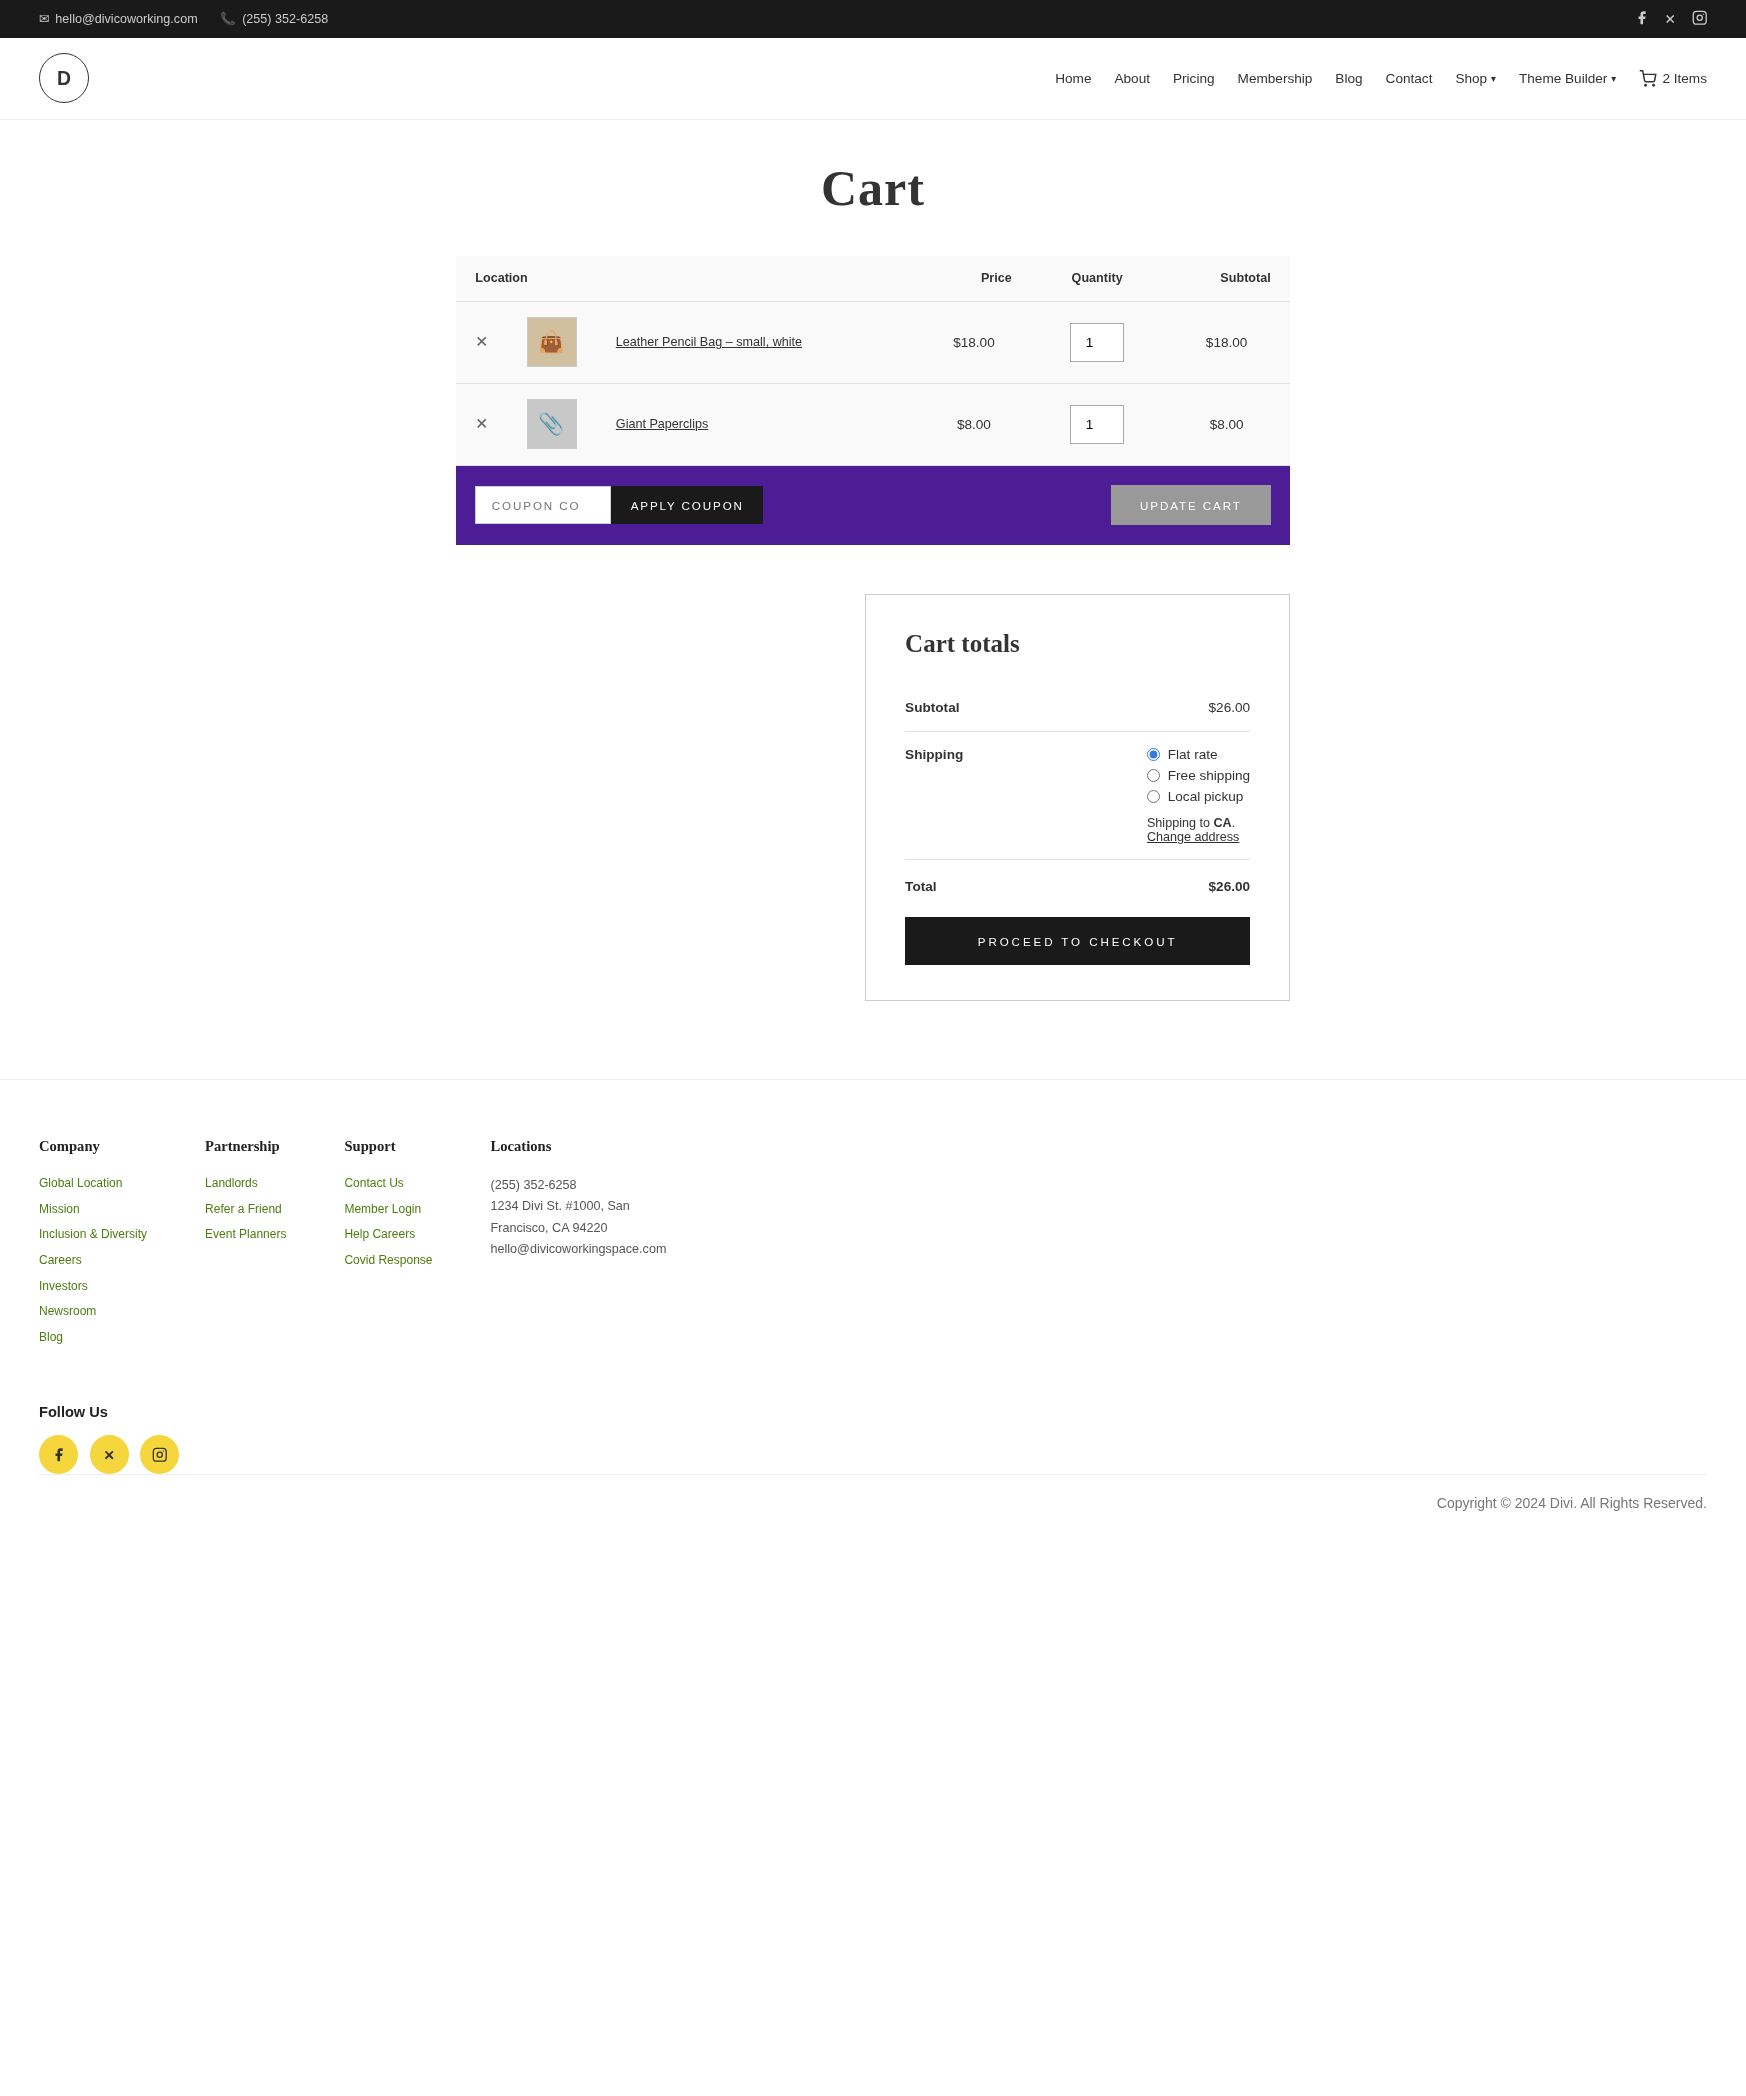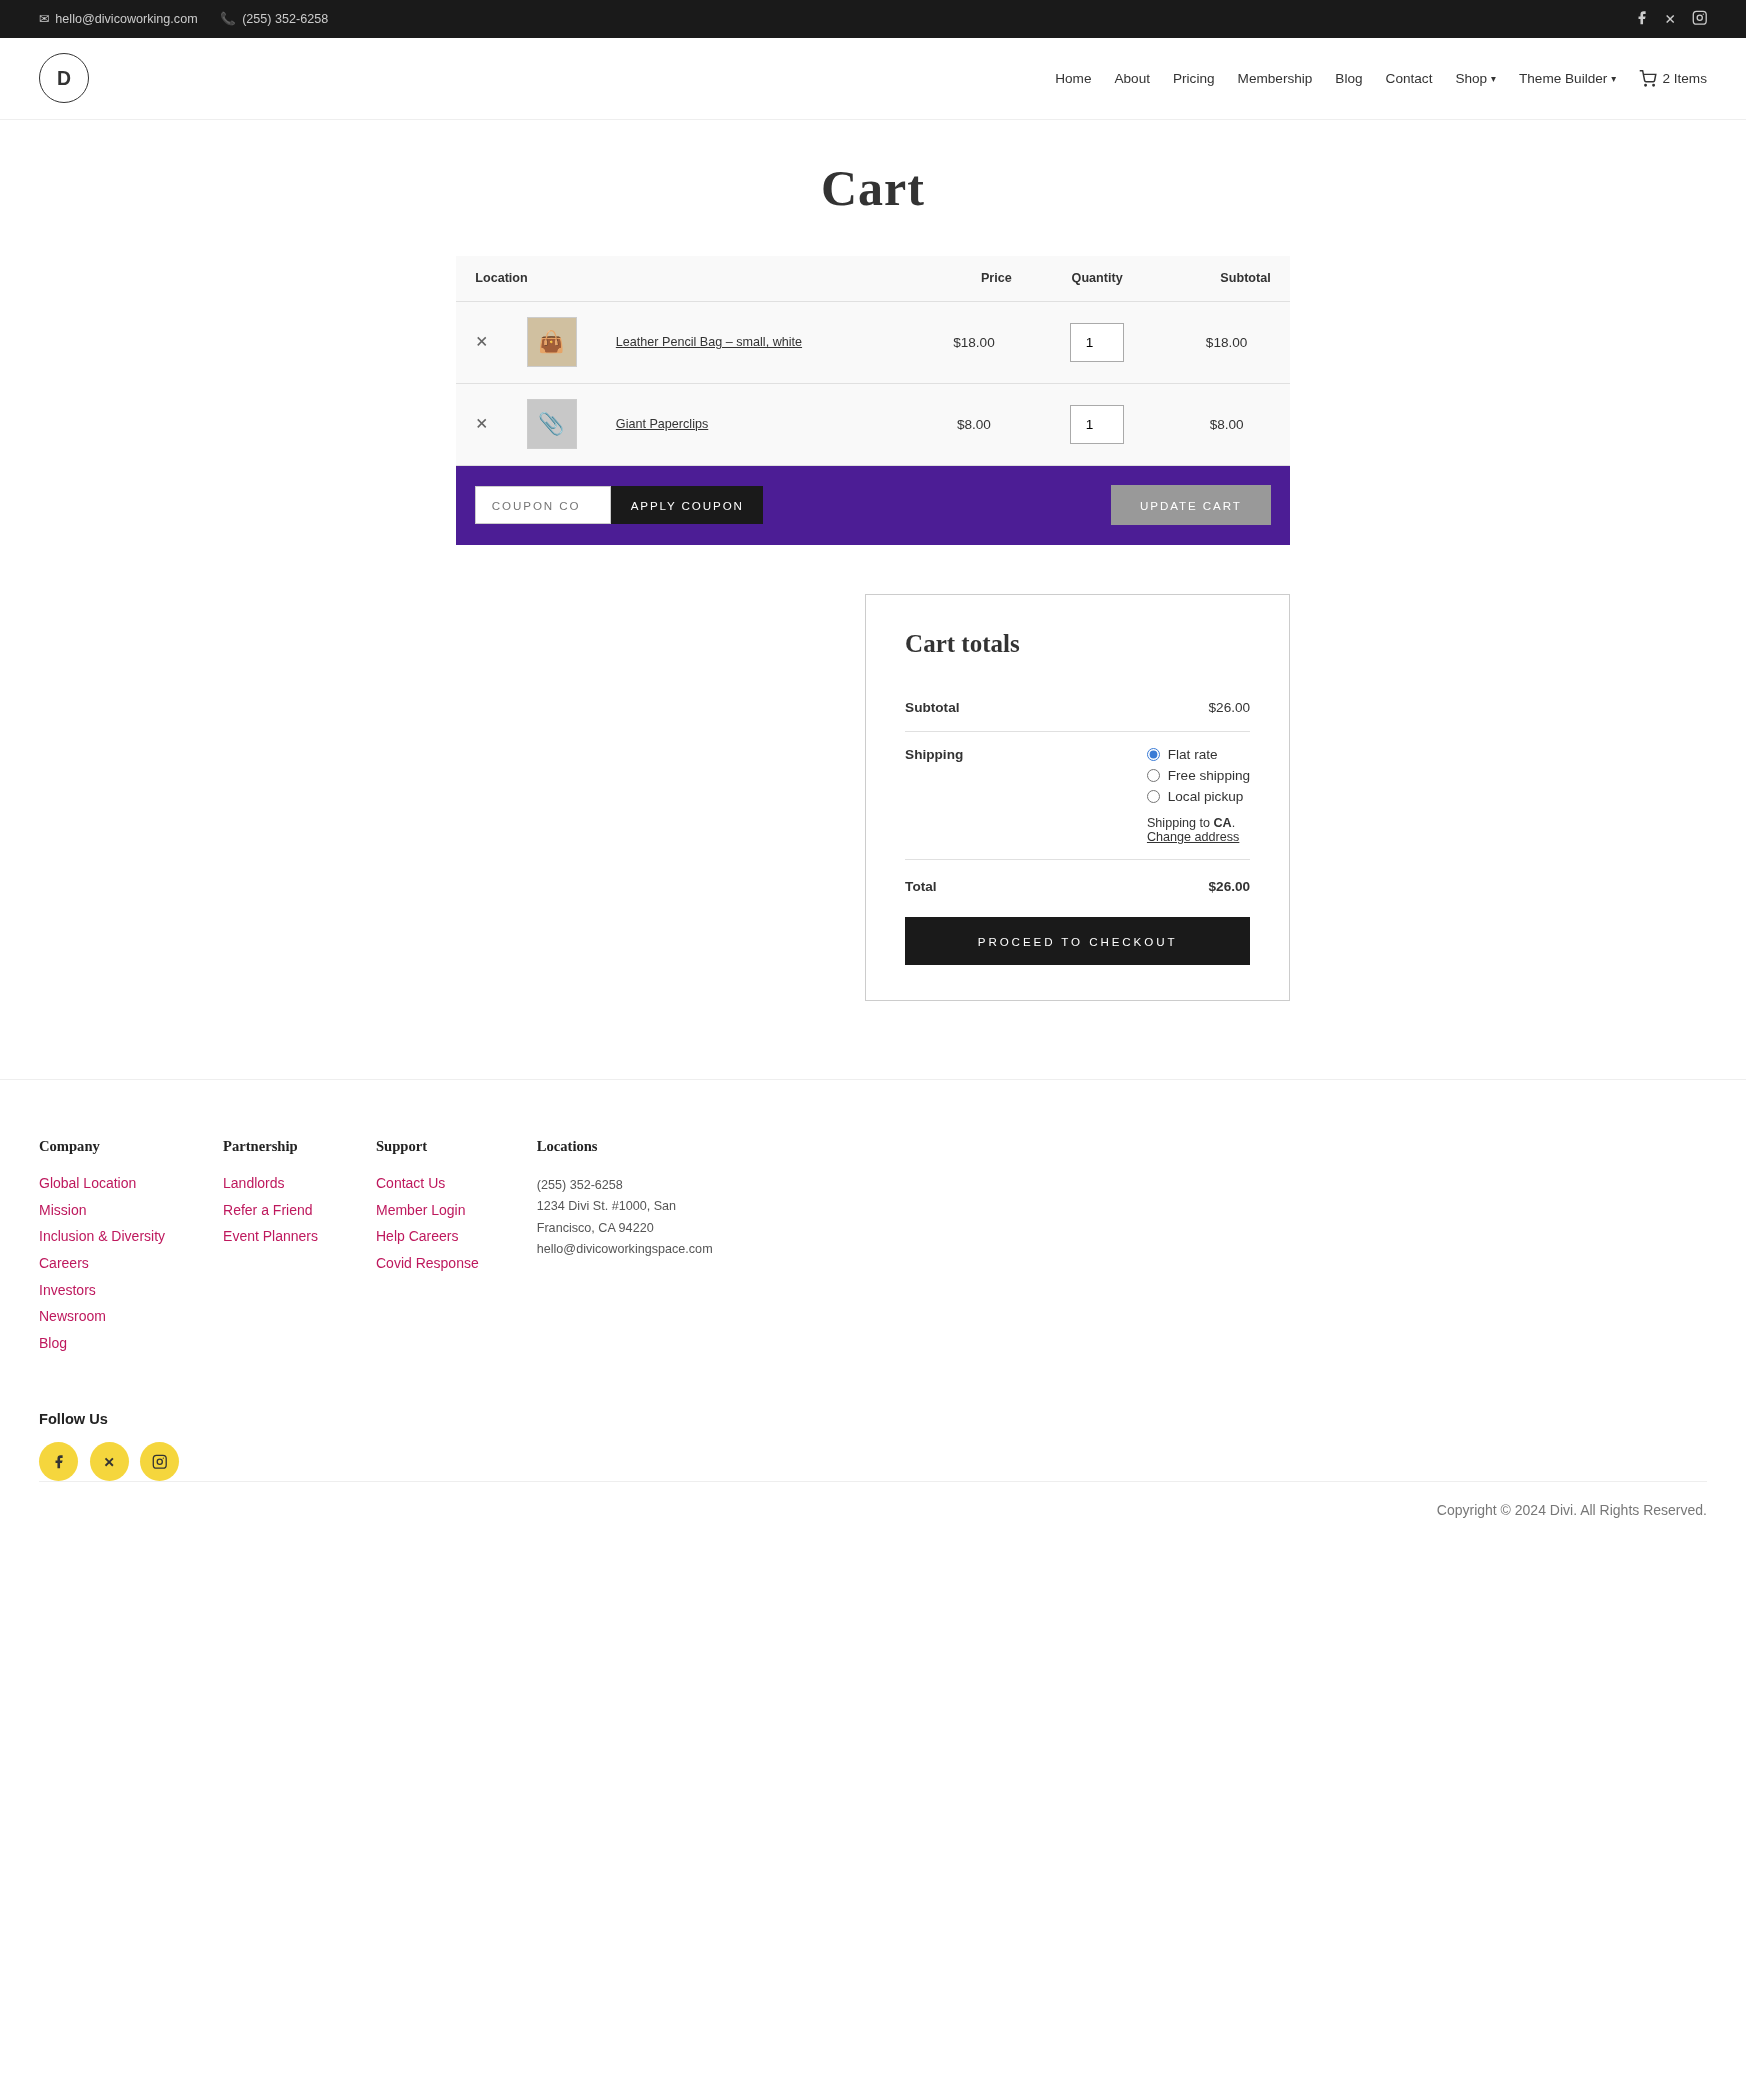--- a/index.html
+++ b/index.html
@@ -96,21 +96,21 @@
       font-family: Arial, sans-serif; font-size: 11.6px; letter-spacing: 2.9px; text-transform: uppercase;
       margin-top: 23px;
     }
 
     
     .footer { background: #fff; padding: 58px 39px 29px; border-top: 1px solid #eee; }
     .footer-columns { display: flex; gap: 58px; margin-bottom: 49px; flex-wrap: wrap; }
     .footer-col h4 { font-family: Liberation Serif, serif; font-size: 14.6px; font-weight: bold; margin-bottom: 19.4px; color: #222; }
     .footer-col ul { list-style: none; }
     .footer-col ul li { margin-bottom: 9.7px; }
-    .footer-col ul li a { text-decoration: none; color: #be185d; font-family: Arial, sans-serif; font-size: 14px; }
+    .footer-col ul li a { text-decoration: none; color: #4d7c0f; font-family: Arial, sans-serif; font-size: 12px; }
     .footer-col p { font-family: Arial, sans-serif; font-size: 12.6px; color: #555; line-height: 1.7; }
     .footer-follow h4 { font-family: Arial, sans-serif; font-size: 14.6px; font-weight: bold; margin-bottom: 15.5px; color: #222; }
     .social-icons { display: flex; gap: 11.6px; }
     .social-icon {
       width: 39px; height: 39px; border-radius: 50%; background: #f5d63d;
       display: flex; align-items: center; justify-content: center; cursor: pointer; font-size: 15.5px;
     }
     .footer-bottom { display: flex; justify-content: flex-end; padding-top: 19.4px; border-top: 1px solid #eee; }
     .footer-bottom p { font-family: Arial, sans-serif; font-size: 14px; color: #777; }
 

